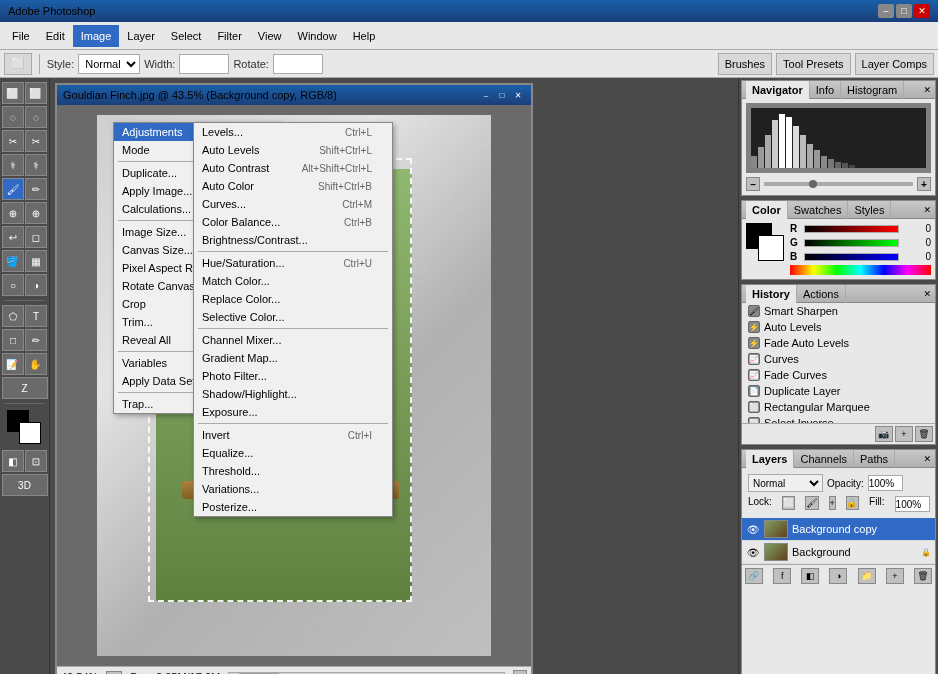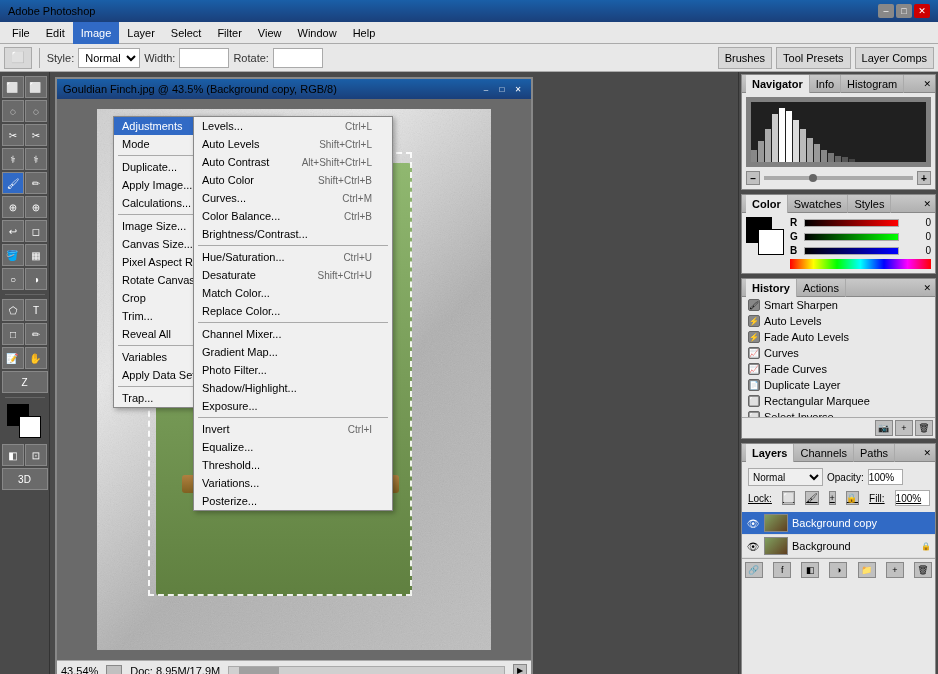--- a/index.html
+++ b/index.html
@@ -7,21 +7,21 @@
     
     
     #title-bar { background: linear-gradient(to bottom, #1a5fa8, #1a3f7a); height: 22px; display: flex; align-items: center; justify-content: space-between; padding: 0 8px; }
     #title-bar .win-controls { display: flex; gap: 2px; }
     #title-bar .win-btn { width: 16px; height: 14px; display: flex; align-items: center; justify-content: center; font-size: 9px; cursor: pointer; border-radius: 2px; }
     #title-bar .win-btn.minimize { background: #888; color: #fff; }
     #title-bar .win-btn.maximize { background: #888; color: #fff; }
     #title-bar .win-btn.close { background: #c00; color: #fff; }
 
     
-    #menu-bar { background: #e8e8e8; border-bottom: 1px solid #aaa; height: 22px; display: flex; align-items: center; padding: 0 4px; }
+    #menu-bar { background: #e8e8e8; border-bottom: 1px solid #aaa; height: 28px; display: flex; align-items: center; padding: 0 4px; }
     .menu-item { padding: 2px 8px; cursor: pointer; height: 22px; display: flex; align-items: center; white-space: nowrap; font-size: 11px; }
     .menu-item:hover, .menu-item.active { background: #316ac5; color: #fff; }
 
     
     #toolbar { background: #e8e8e8; border-bottom: 1px solid #aaa; height: 28px; display: flex; align-items: center; padding: 0 4px; gap: 4px; }
     .toolbar-btn { padding: 2px 6px; font-size: 11px; background: #d8d8d8; border: 1px solid #aaa; cursor: pointer; height: 22px; display: flex; align-items: center; }
     .toolbar-separator { width: 1px; height: 20px; background: #aaa; margin: 0 3px; }
     .toolbar-label { font-size: 11px; color: #333; }
     .toolbar-select { height: 20px; font-size: 11px; border: 1px solid #aaa; background: #fff; padding: 0 2px; }
     .toolbar-input { height: 20px; font-size: 11px; border: 1px solid #aaa; background: #fff; width: 50px; padding: 0 2px; }
@@ -95,21 +95,21 @@
     
     #image-menu { position: absolute; top: 44px; left: 0; background: #f0f0f0; border: 1px solid #888; box-shadow: 2px 2px 5px rgba(0,0,0,0.3); z-index: 1000; min-width: 150px; }
     #adjustments-submenu { position: absolute; top: 44px; left: 143px; background: #f0f0f0; border: 1px solid #888; box-shadow: 2px 2px 5px rgba(0,0,0,0.3); z-index: 1001; min-width: 200px; }
     .menu-entry { padding: 3px 20px 3px 8px; cursor: pointer; display: flex; justify-content: space-between; align-items: center; white-space: nowrap; font-size: 11px; }
     .menu-entry:hover, .menu-entry.highlighted { background: #316ac5; color: #fff; }
     .menu-entry .shortcut { color: #666; font-size: 10px; margin-left: 20px; }
     .menu-entry .arrow { font-size: 9px; }
     .menu-separator { height: 1px; background: #aaa; margin: 2px 4px; }
 
     .layers-opacity-row { display: flex; align-items: center; gap: 4px; padding: 2px; font-size: 10px; }
-    .layers-lock-row { display: flex; align-items: center; gap: 10px; padding: 2px; font-size: 10px; text-decoration: underline; }
+    .layers-lock-row { display: flex; align-items: flex-start; gap: 10px; padding: 2px; font-size: 10px; }
     .lock-btn { width: 16px; height: 14px; background: #c0c0c0; border: 1px solid #888; cursor: pointer; display: flex; align-items: center; justify-content: center; font-size: 9px; }
   </style>
 </head>
 <body>
 
 <div id="title-bar">
   <div>Adobe Photoshop</div>
   <div class="win-controls">
     <div class="win-btn minimize">–</div>
     <div class="win-btn maximize">□</div>
@@ -359,28 +359,27 @@
       </div>
       <div class="menu-entry">
         <span>Brightness/Contrast...</span>
       </div>
       <div class="menu-separator"></div>
       <div class="menu-entry">
         <span>Hue/Saturation...</span>
         <span class="shortcut">Ctrl+U</span>
       </div>
       <div class="menu-entry">
-        <span>Desaturate</span>
-        <span class="shortcut">Shift+Ctrl+U</span>
-      </div>
-      <div class="menu-entry">
         <span>Match Color...</span>
       </div>
       <div class="menu-entry">
         <span>Replace Color...</span>
+      </div>
+      <div class="menu-entry">
+        <span>Selective Color...</span>
       </div>
       <div class="menu-separator"></div>
       <div class="menu-entry">
         <span>Channel Mixer...</span>
       </div>
       <div class="menu-entry">
         <span>Gradient Map...</span>
       </div>
       <div class="menu-entry">
         <span>Photo Filter...</span>

